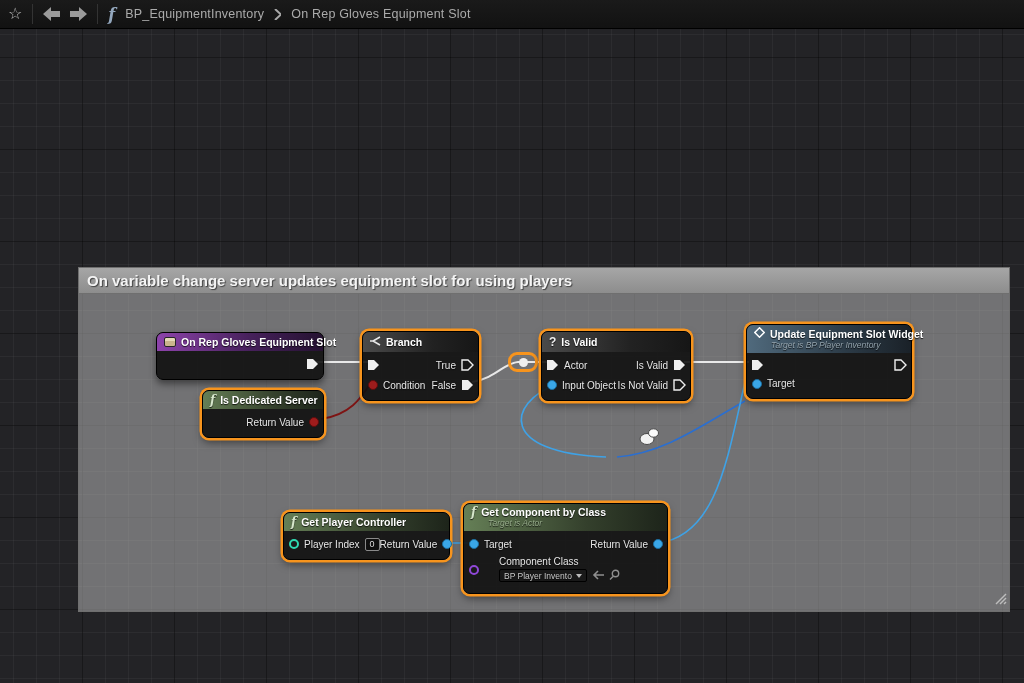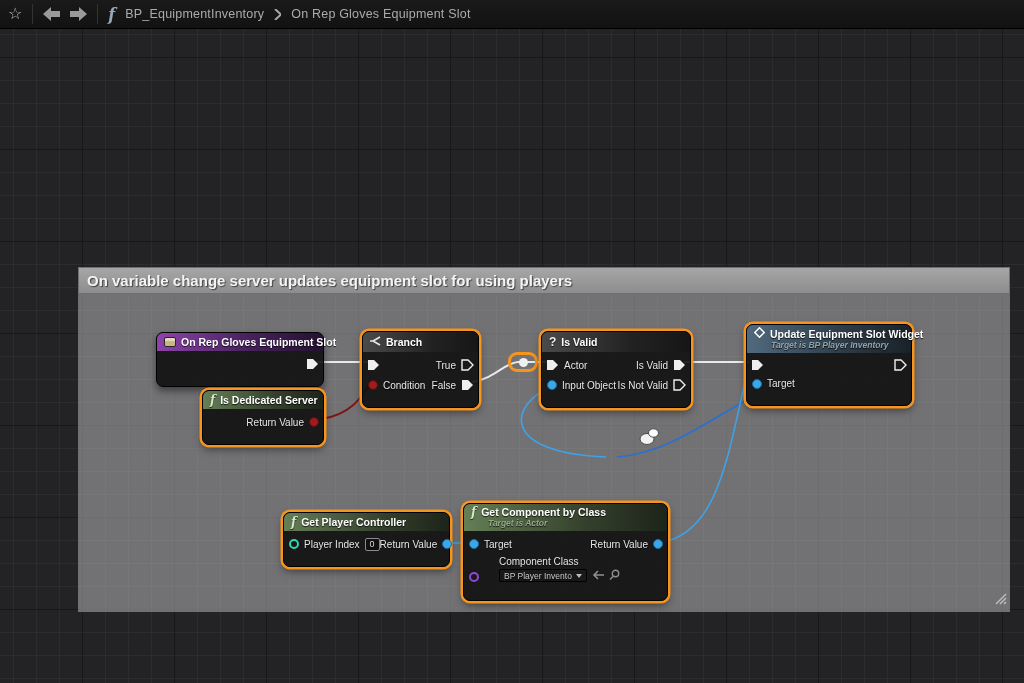--- a/index.html
+++ b/index.html
@@ -40,28 +40,28 @@
 
   
   .node { position:absolute; background:rgba(16,16,16,0.90); border:1px solid #000;
     border-radius:7px; box-shadow:0 4px 7px rgba(0,0,0,0.45); color:#e4e4e4; }
   .node.selected { box-shadow:0 0 0 2.5px #f7941d, 0 4px 8px rgba(0,0,0,0.5); }
   .hdr { display:flex; align-items:center; gap:5px; padding:0 7px; height:18px;
     border-radius:6px 6px 0 0; font-size:10.5px; font-weight:bold; color:#fff;
     text-shadow:0 1px 1px rgba(0,0,0,0.8); white-space:nowrap; }
   .hdr.two-line { height:auto; padding:2px 24px 3px 7px; display:block; }
   .hdr .t-row { display:flex; align-items:center; gap:5px; }
-  .hdr-sub { font-size:8.5px; font-style:italic; font-weight:bold; margin-left:17px; }
+  .hdr-sub { font-size:8.5px; font-style:italic; font-weight:normal; margin-left:17px; }
   .hdr-purple { background:linear-gradient(to right,#8d43ab,#47215c 55%,#241130); }
   .hdr-green  { background:linear-gradient(to right,#657f56,#34402c 60%,#1d241a); }
   .hdr-dark   { background:linear-gradient(to right,#4a4a4a,#222 60%,#161616); }
   .hdr-blue   { background:linear-gradient(to right,#506a7d,#2c3b47 60%,#1a2128); }
   .sub-green { color:#96ab8a; }
   .sub-blue  { color:#93a3ad; }
-  .rows { padding:3px 0 12px 0; }
+  .rows { padding:3px 0 5px 0; }
   .row { display:flex; align-items:center; height:20px; padding:0 6px; font-size:10px;
     color:#e6e6e6; text-shadow:0 1px 1px rgba(0,0,0,0.7); white-space:nowrap; }
   .row .grow { flex:1; }
   .gap { display:flex; align-items:center; gap:5px; }
   .pin-circle { width:10px; height:10px; border-radius:50%; flex:0 0 auto; }
   .pc-blue   { background:#3aa7e8; border:1px solid #1c6ea0; }
   .pc-dblue  { background:#2b6fd0; border:1px solid #1a4d96; }
   .pc-red    { background:#9e1c1c; border:1px solid #5c0d0d; }
   .pc-teal   { background:transparent; border:2px solid #2fd8b0; }
   .pc-purple { background:transparent; border:2px solid #9048d8; }
@@ -353,21 +353,21 @@
           <span class="pin-circle pc-blue" style="margin-left:-1px;"></span>
           <span>Target</span>
         </span>
         <span class="grow"></span>
         <span class="gap">
           <span>Return Value</span>
           <span class="pin-circle pc-blue" style="margin-right:-2px;"></span>
         </span>
       </div>
       <div class="row" style="height:34px; align-items:flex-start; padding-top:2px;">
-        <span class="gap" style="align-items:flex-end;gap:20px;">
+        <span class="gap" style="align-items:flex-start;gap:20px;">
           <span class="pin-circle pc-purple" style="margin-left:-1px; margin-top:9px;"></span>
           <span>
             <div>Component Class</div>
             <div class="gap" style="margin-top:2px;">
               <span class="dropdown">
                 <span>BP Player Invento</span>
                 <span class="caret"></span>
               </span>
               <span>
                 <svg width="12" height="10" viewBox="0 0 12 10">

